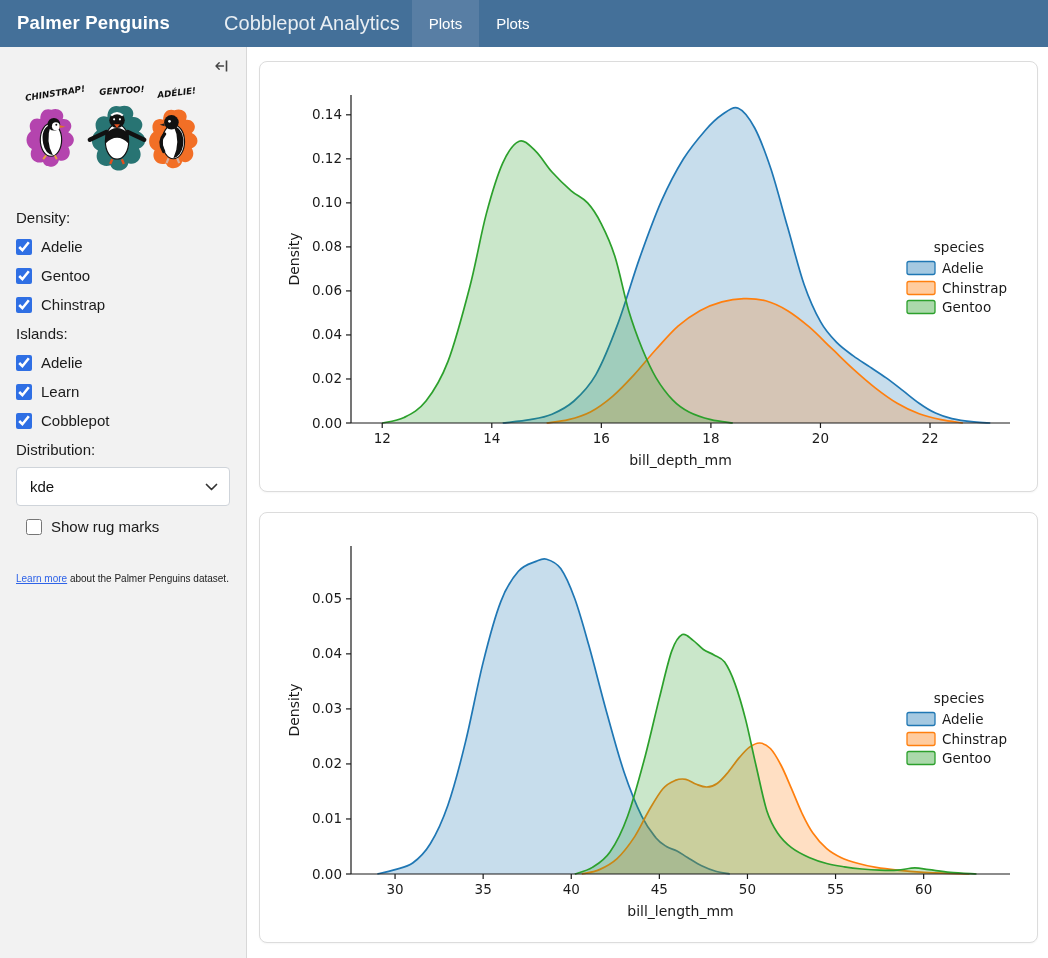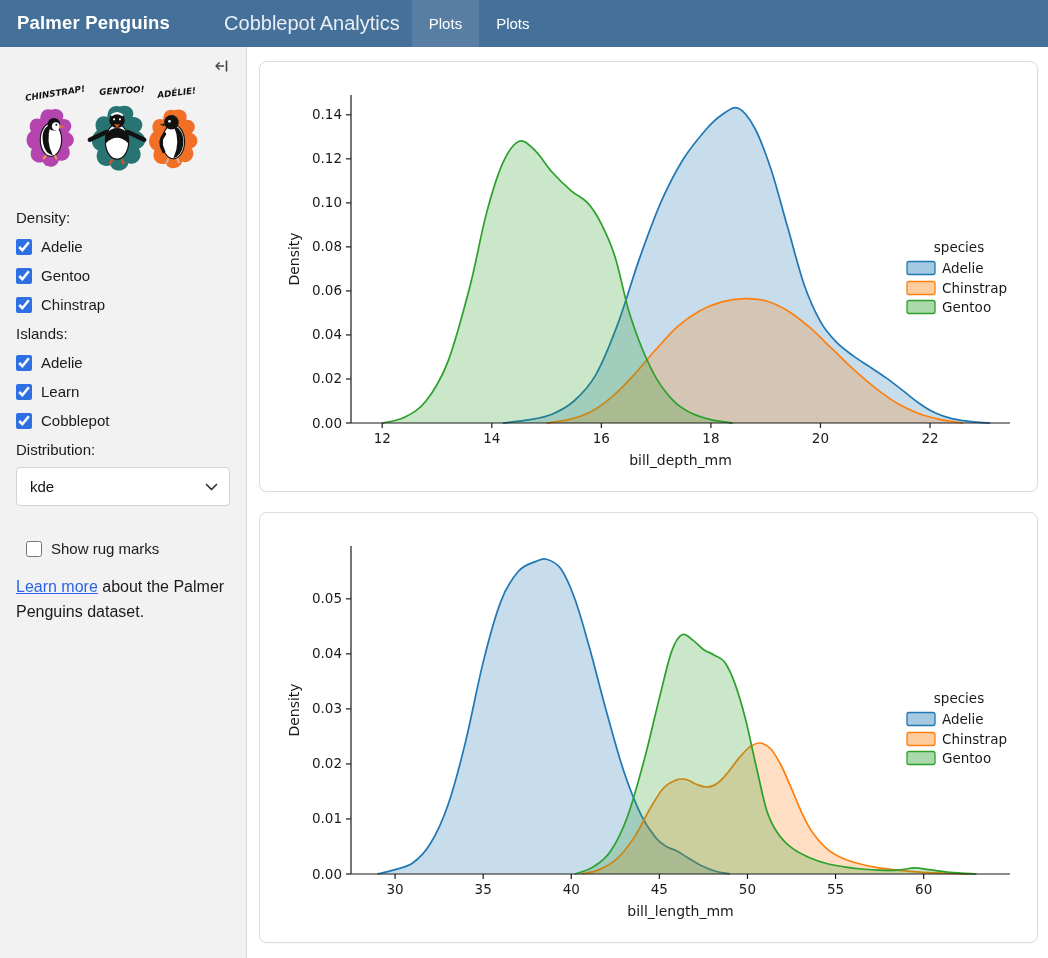--- a/index.html
+++ b/index.html
@@ -44,23 +44,23 @@
   .chk-row input{width:16px;height:16px;margin:0 9px 0 0;accent-color:var(--accent);cursor:pointer;}
   .chk-row span{font-size:15px;}
   .group-dist{}
   .select-wrap{position:relative;margin-top:9px;}
   .select-wrap select{
     appearance:none;-webkit-appearance:none;width:100%;height:39px;background:#fff;
     border:1px solid #cfd4da;border-radius:4px;padding:0 30px 0 13px;font-size:15px;
     font-family:"Liberation Sans",sans-serif;color:#111;cursor:pointer;
   }
   .select-chevron{position:absolute;right:12px;top:50%;transform:translateY(-50%);pointer-events:none;}
-  .rug-row{margin-top:34px;padding-left:10px;}
+  .rug-row{margin-top:12px;padding-left:10px;}
   .rug-row input{accent-color:var(--accent);}
-  .sidebar-footer{margin-top:18px;font-size:16px;line-height:1.55;}
+  .sidebar-footer{margin-top:36px;font-size:10px;line-height:1.55;}
   .sidebar-footer a{color:var(--link);text-decoration:underline;}
   
   .card{
     height:431px;border:1px solid var(--card_border);border-radius:8px;background:#fff;
     box-shadow:0 1px 2px rgba(0,0,0,.04);padding:6px;display:flex;
   }
   .card svg{width:100%;height:100%;display:block;font-family:"DejaVu Sans",sans-serif;}
 </style>
 </head>
 <body>

